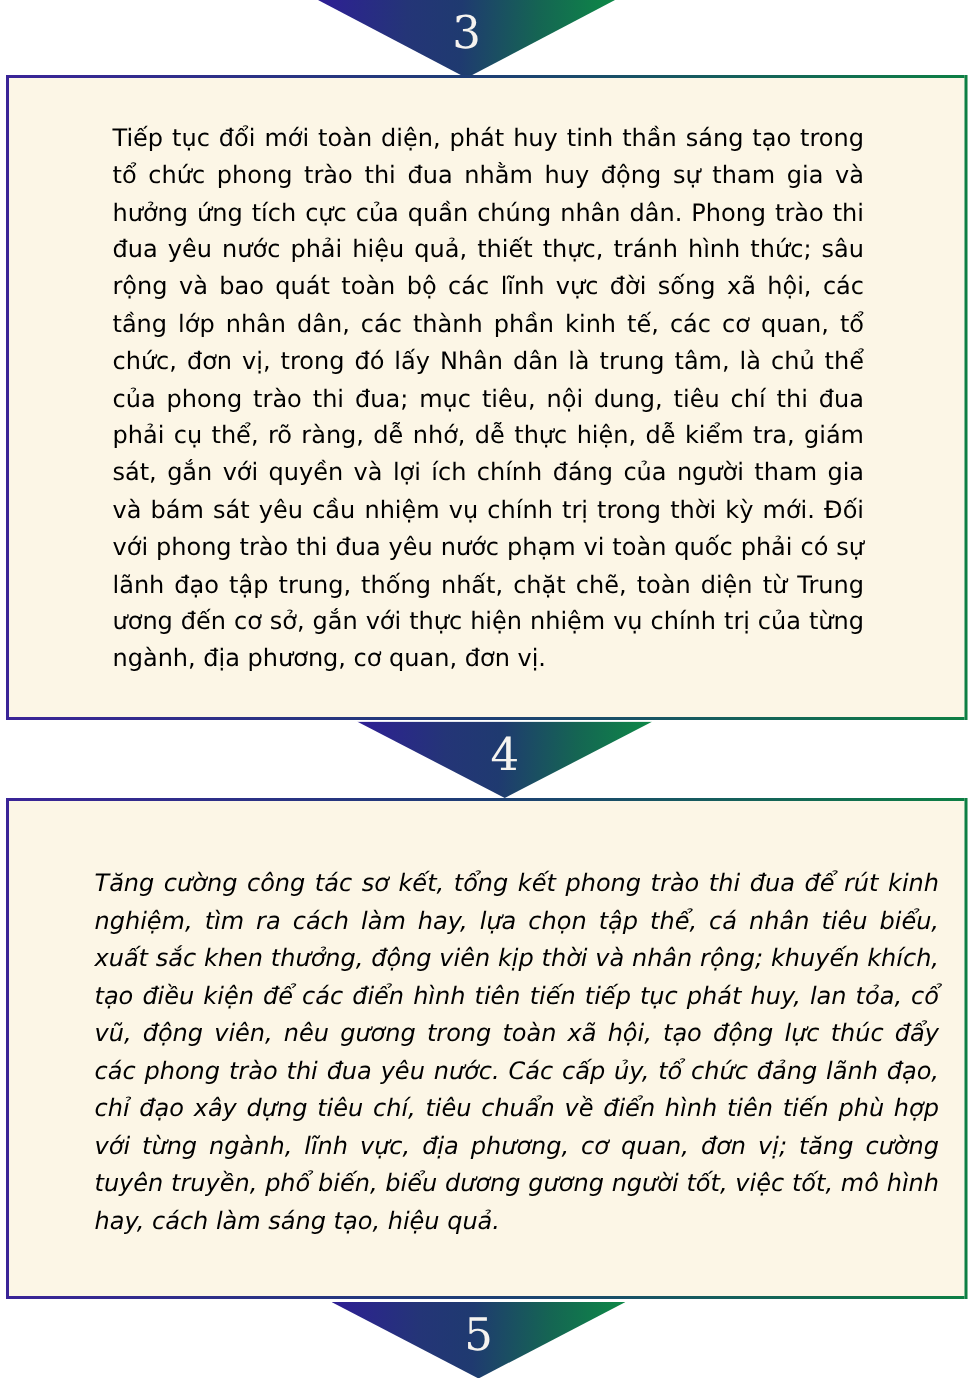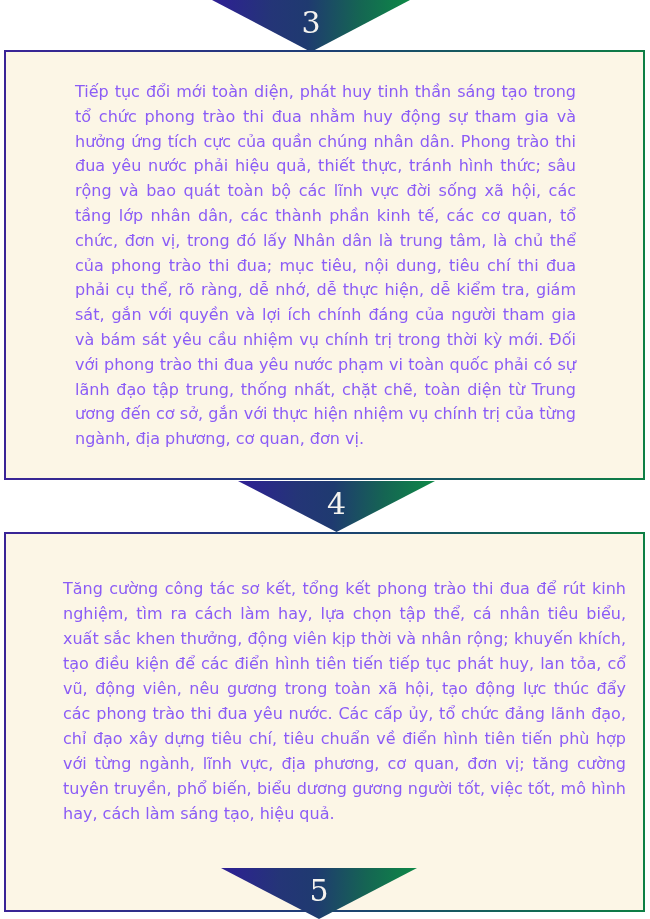--- a/index.html
+++ b/index.html
@@ -29,24 +29,24 @@
   .panel{
     position:absolute;
     left:4px;width:641px;
     box-sizing:border-box;
     background:#fcf6e6;
     border:2px solid;
     border-image:linear-gradient(90deg,#3a2497 0%,#1d3e74 50%,#0d7f44 100%) 1;
     overflow:hidden;
   }
   .panel-1{top:50px;height:430px;padding:28px 67px 24px 69px;}
-  .panel-2{top:532px;height:380px;padding:42px 17px 36px 57px;}
+  .panel-2{top:532px;height:334px;padding:42px 17px 36px 57px;font-style:italic;}
   .body-text{
     margin:0;
-    color:#8b5cf6;
+    color:#000000;
     text-align:justify;
   }
   .panel-1 .body-text{font-size:16px;line-height:24.8px;}
   .panel-2 .body-text{font-size:16px;line-height:25px;}
 </style>
 </head>
 <body>
 
 <div class="canvas">
 

